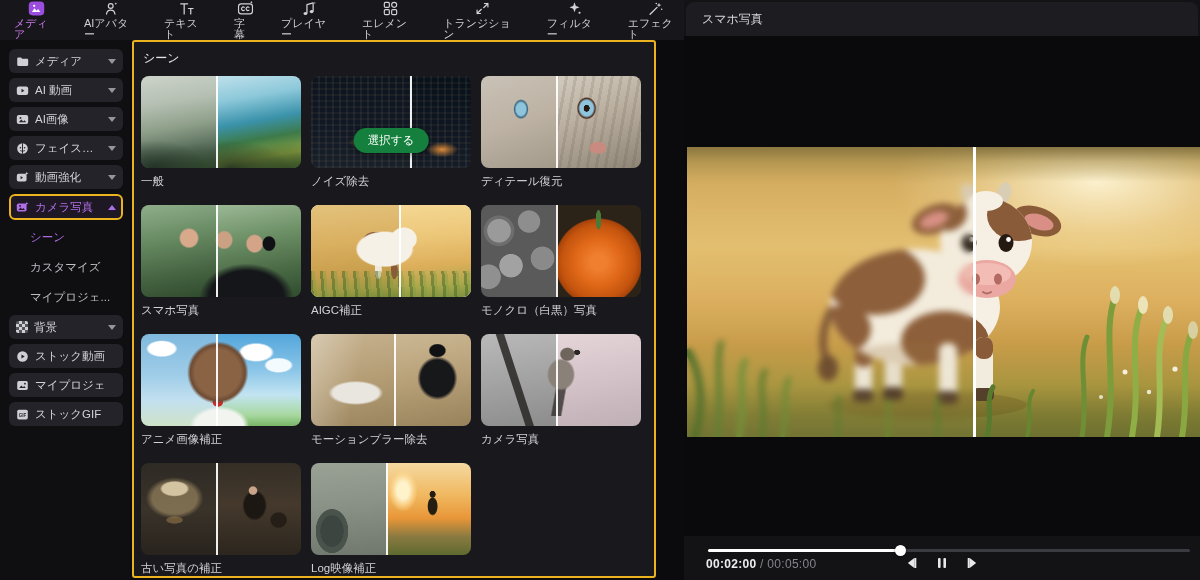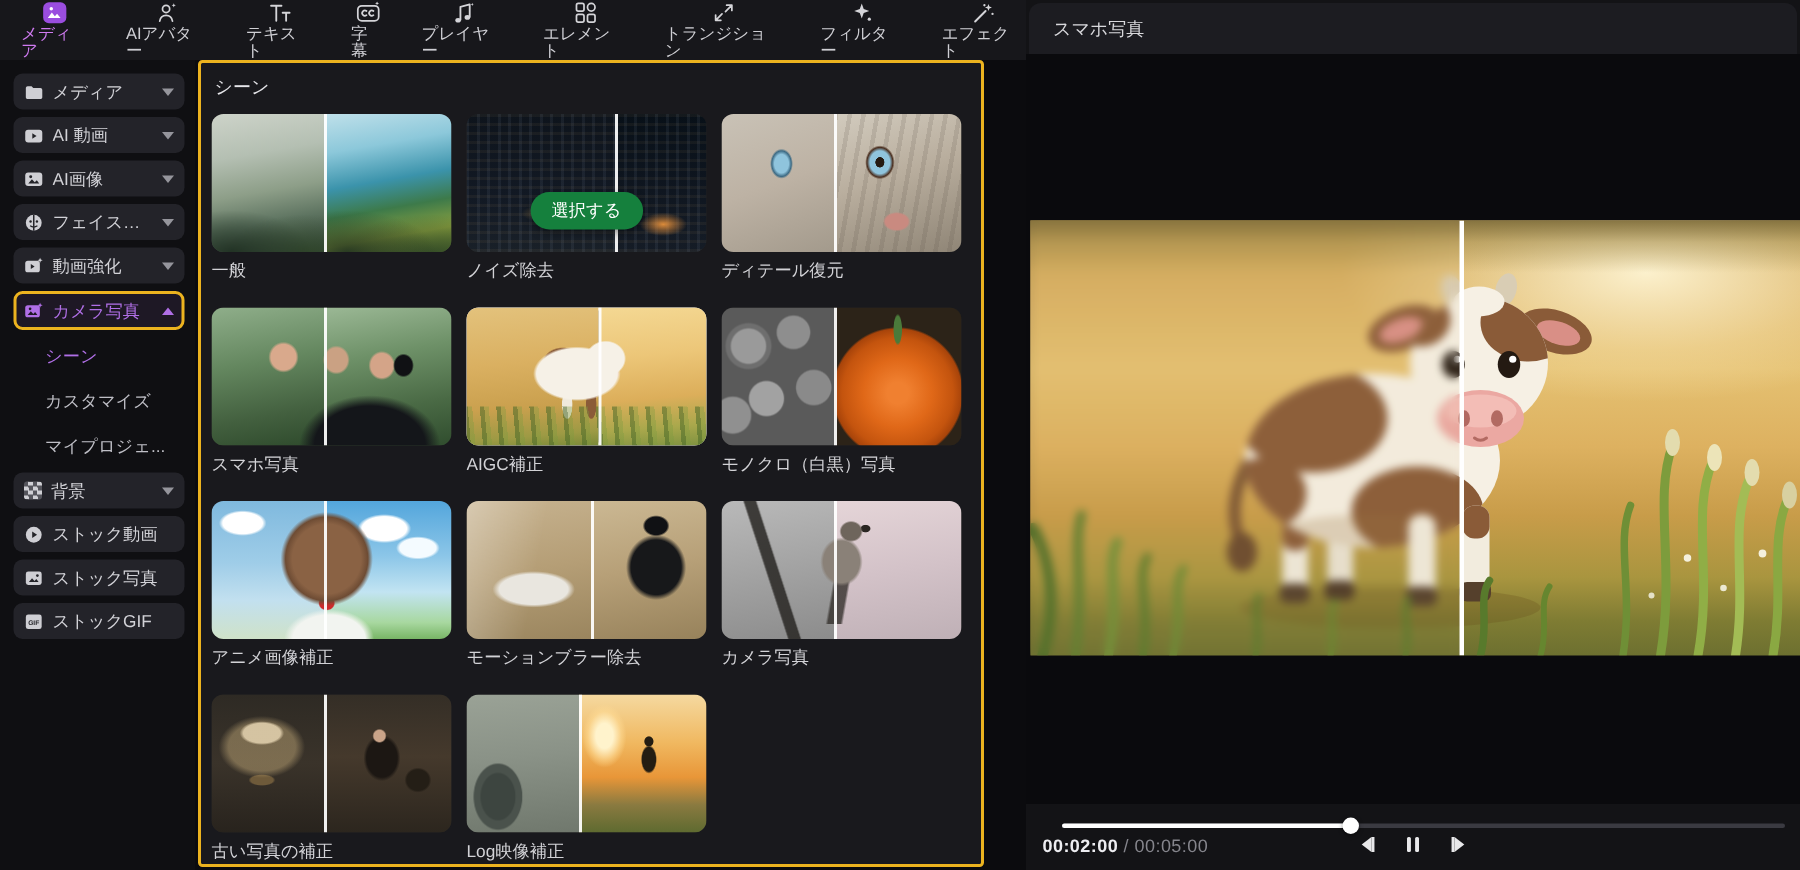--- a/index.html
+++ b/index.html
@@ -179,21 +179,21 @@
       linear-gradient(180deg,#c8a355 0%,#d9b164 16%,#e5c172 34%,#ddb160 52%,#c89c49 68%,#a9953f 82%,#7f7c33 92%,#6d7030 100%)}
   .video svg.scene{position:absolute;inset:0;width:100%;height:100%;display:block}
   .blurL{position:absolute;left:0;top:0;bottom:0;width:55.7%;z-index:4;
     backdrop-filter:blur(3px);-webkit-backdrop-filter:blur(3px);background:rgba(205,170,95,.06)}
   .vline{position:absolute;left:55.7%;top:0;bottom:0;width:3px;background:#fff;z-index:5}
   .seek{position:absolute;left:24px;right:10px;top:544px;height:12px;cursor:pointer}
   .seek .track{position:absolute;left:0;right:0;top:5px;height:3px;border-radius:2px;background:#3a3a41}
   .seek .fill{position:absolute;left:0;top:5px;height:3px;border-radius:2px;background:#fff}
   .seek .knob{position:absolute;right:-5px;top:-4px;width:11px;height:11px;border-radius:50%;background:#fff;
     box-shadow:0 1px 3px rgba(0,0,0,.5)}
-  .time{position:absolute;left:11px;top:557px;font-size:12px;color:#85858c;letter-spacing:.3px}
+  .time{position:absolute;left:22px;top:557px;font-size:12px;color:#85858c;letter-spacing:.3px}
   .time .cur{color:#ededf1;font-weight:bold}
   .pcontrols{position:absolute;left:50%;transform:translateX(-50%);top:555px;display:flex;gap:15px;align-items:center}
   .pbtn{width:16px;height:16px;cursor:pointer;background:none;border:none;padding:0;display:block}
   .pbtn svg{width:16px;height:16px;display:block}
 </style>
 </head>
 <body>
 
 <div class="toolbar">
   <div class="tab active">
@@ -365,21 +365,21 @@
         <path d="M6.7 5.4l4 2.6-4 2.6z" fill="#232328"></path>
       </svg>
     <span class="label">ストック動画</span>
   </div>
   <div class="side-btn">
     <svg viewBox="0 0 16 16">
         <rect x="1.5" y="2.5" width="13" height="11" rx="2" fill="#cfcfd4"></rect>
         <path d="M4 11l2.6-3 2 2.2 1.5-1.5 1.9 2.3z" fill="#232328"></path>
         <circle cx="11" cy="5.8" r="1.1" fill="#232328"></circle>
       </svg>
-    <span class="label">ストック写真</span>
+    <span class="label">マイプロジェ</span>
   </div>
   <div class="side-btn">
     <svg viewBox="0 0 16 16">
         <rect x="1.5" y="2" width="13" height="12" rx="2" fill="#cfcfd4"></rect>
         <text x="8" y="10.6" font-size="5.5" text-anchor="middle" fill="#232328" font-weight="bold" font-family="sans-serif">GIF</text>
       </svg>
     <span class="label">ストックGIF</span>
   </div>
 </div>
 

